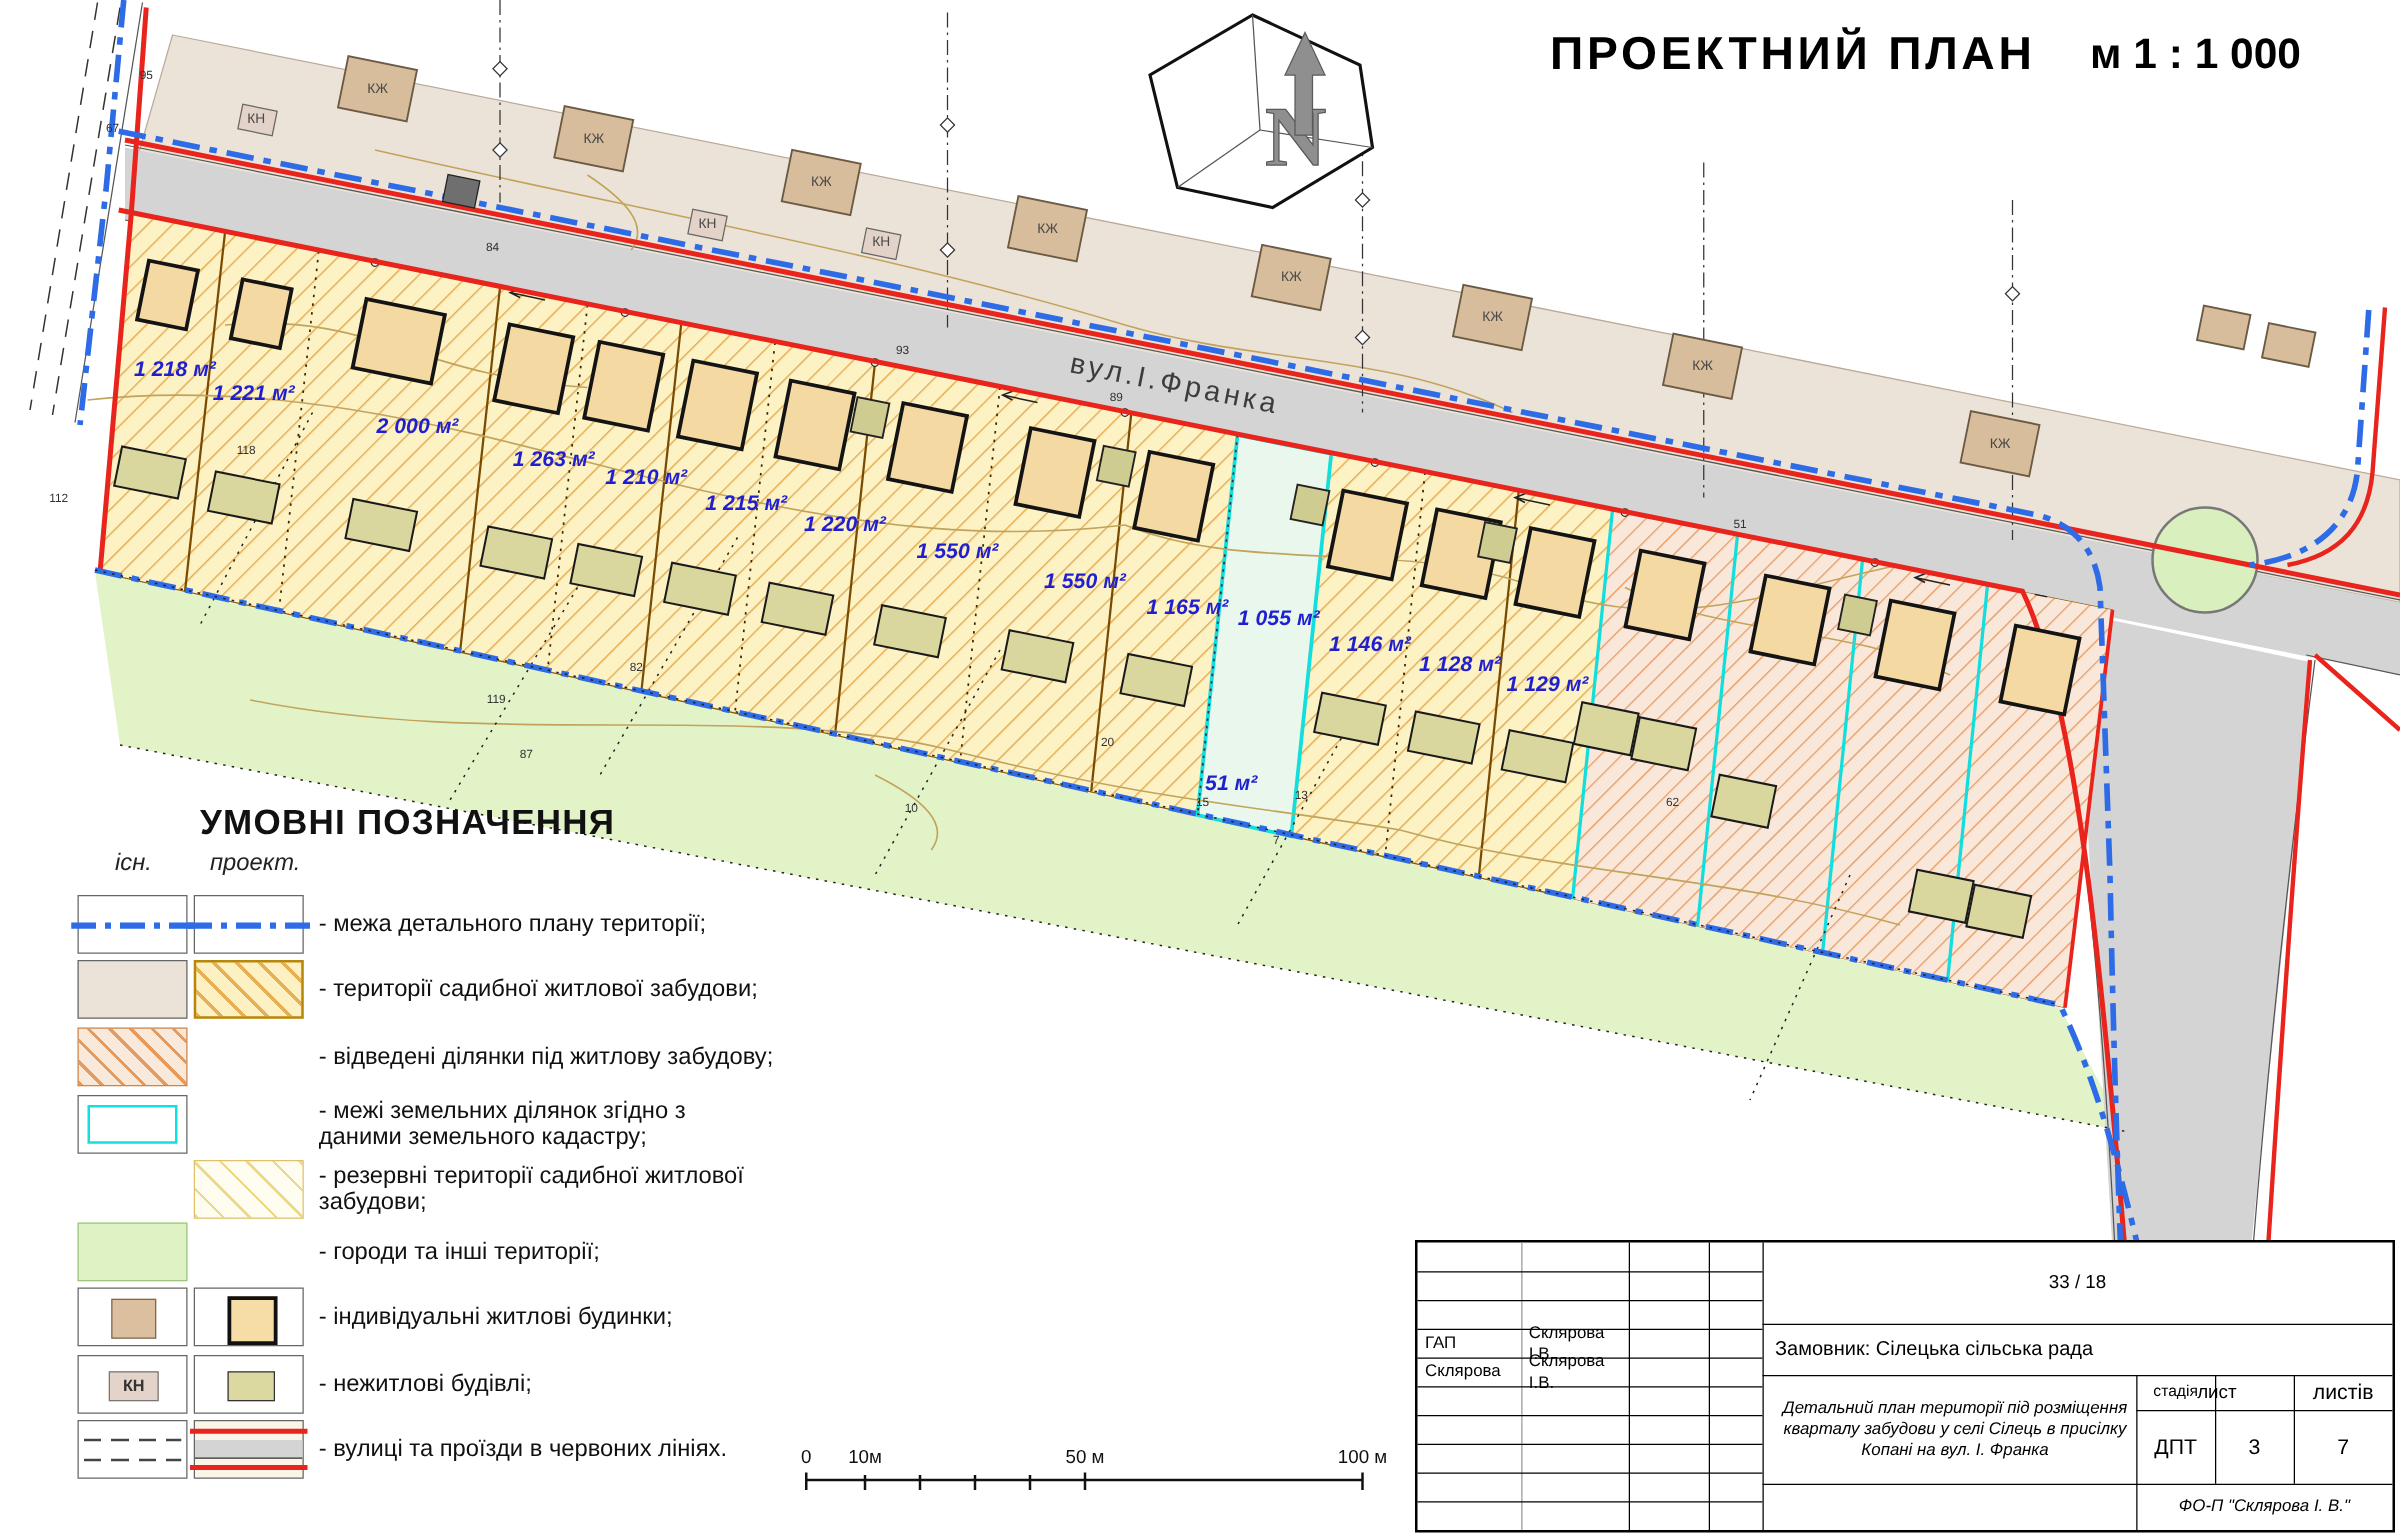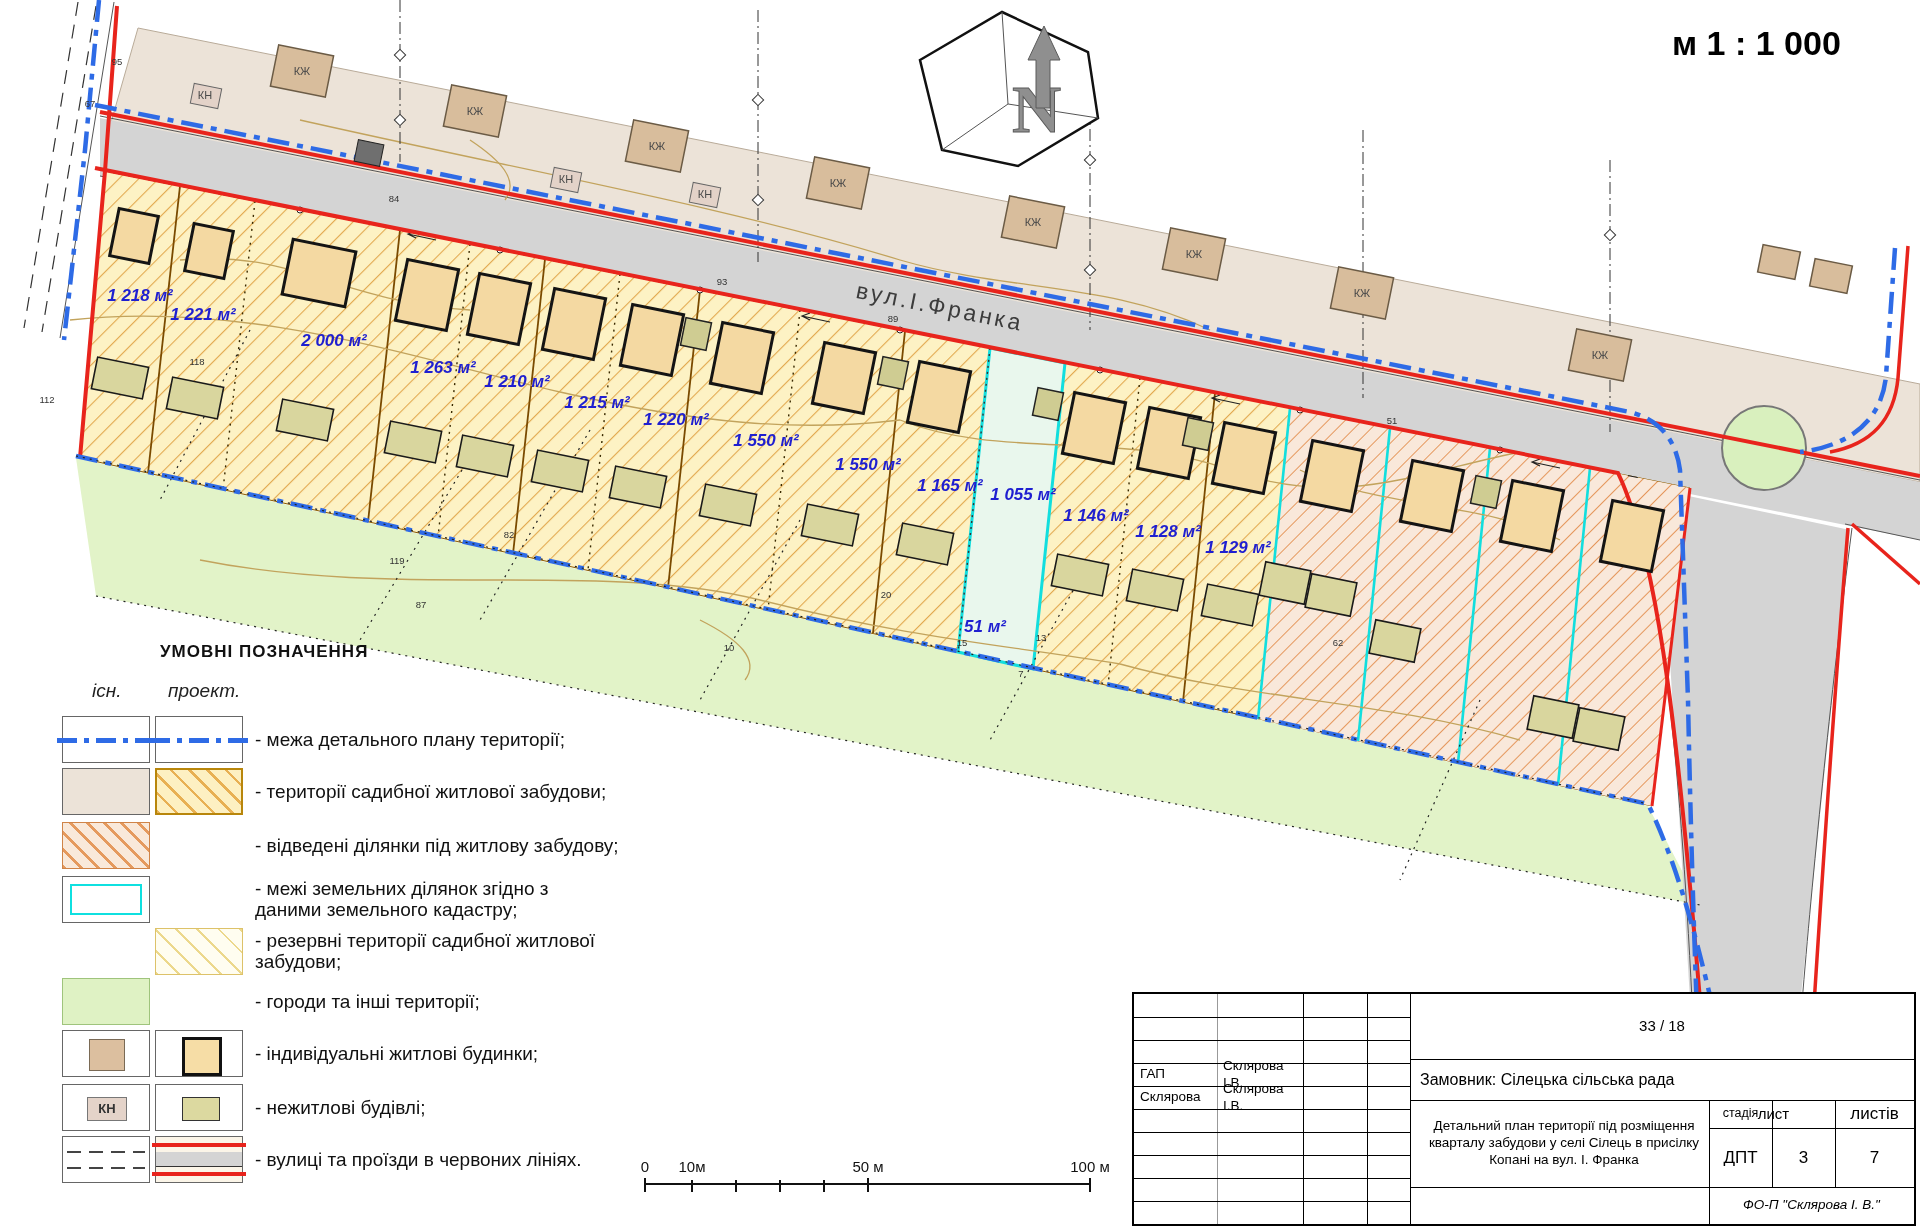--- a/index.html
+++ b/index.html
@@ -12,21 +12,21 @@
   .point-num{color:#333;font-size:9.5px;}
   .bldg-label{color:#4a4a4a;font-size:11px;}
   .scale-label{color:#111;font-size:15px;}
   .street-label{position:absolute;left:940px;top:307px;color:#3c3c3c;font-size:23px;letter-spacing:3px;
     transform:translate(-50%,-50%) rotate(11.3deg);white-space:nowrap;}
   .main-title{position:absolute;left:1240px;top:22px;font-size:37px;font-weight:bold;letter-spacing:3px;color:#000;}
   .main-scale{position:absolute;left:1672px;top:24px;font-size:34px;font-weight:bold;color:#000;}
 
   
   #legend{position:absolute;left:40px;top:638px;width:600px;}
-  .legend-title{position:absolute;left:120px;top:4px;font-size:17px;font-weight:bold;letter-spacing:1px;color:#111;}
+  .legend-title{position:absolute;left:120px;top:4px;font-size:28px;font-weight:bold;letter-spacing:1px;color:#111;}
   .leg-col{position:absolute;top:42px;font-size:19px;font-style:italic;color:#222;}
   .leg-row{position:absolute;left:0;width:600px;}
   .box{position:absolute;width:88px;height:47px;border:1px solid #666;background:#fff;box-sizing:border-box;}
   .box.ex{left:22px;} .box.pr{left:115px;}
   .leg-label{position:absolute;left:215px;top:50%;transform:translateY(-50%);font-size:19px;color:#111;width:370px;line-height:1.15;}
   .sw-line{position:absolute;left:-6px;right:-6px;top:50%;height:5px;margin-top:-2px;
     background:repeating-linear-gradient(90deg,#2e6be6 0 20px,transparent 20px 27px,#2e6be6 27px 32px,transparent 32px 39px);}
   .f-beige{background:#ece3d8;}
   .f-yellowhatch{background:repeating-linear-gradient(45deg,#e8b053 0 2.5px,transparent 2.5px 13px),#fdf0c2;border:2px solid #b8860b !important;}
   .f-orangehatch{background:repeating-linear-gradient(45deg,#e59a5e 0 2.5px,transparent 2.5px 12px),#f9e9da;border:1px solid #cf8448 !important;}
@@ -349,20 +349,21 @@
       <span class="bldg-label" style="left: 205px; top: 95px;">КН</span>
       <span class="bldg-label" style="left: 566px; top: 179px;">КН</span>
       <span class="bldg-label" style="left: 705px; top: 194px;">КН</span>
       <span class="scale-label" style="left: 645px; top: 1166px;">0</span>
       <span class="scale-label" style="left: 692px; top: 1166px;">10м</span>
       <span class="scale-label" style="left: 868px; top: 1166px;">50 м</span>
       <span class="scale-label" style="left: 1090px; top: 1166px;">100 м</span>
     </div>
 <span class="street-label">вул.І.Франка</span>
 
+<div class="main-title">ПРОЕКТНИЙ ПЛАН</div>
 <div class="main-scale">м 1 : 1 000</div>
 
 <div id="legend">
   <div class="legend-title">УМОВНІ ПОЗНАЧЕННЯ</div>
   <div class="leg-col" style="left:52px;">існ.</div>
   <div class="leg-col" style="left:128px;">проект.</div>
 
   <div class="leg-row" style="top:78px;height:47px;">
     <div class="box ex">
           <div class="sw-line"></div>
@@ -457,21 +458,21 @@
   <div class="tb-v" style="left:701px;top:106px;height:87px;"></div>
   <div class="tb-h" style="left:575px;width:205px;top:134px;"></div>
 
   <div class="tb-cell tb-left" style="left:0;top:69px;width:83px;height:23px;">ГАП</div>
   <div class="tb-cell tb-left" style="left:83px;top:69px;width:86px;height:23px;">Склярова І.В.</div>
   <div class="tb-cell tb-left" style="left:0;top:92px;width:83px;height:23px;">Склярова</div>
   <div class="tb-cell tb-left" style="left:83px;top:92px;width:86px;height:23px;">Склярова І.В.</div>
 
   <div class="tb-cell" style="left:276px;top:0;width:504px;height:65px;font-size:15px;">33 / 18</div>
   <div class="tb-cell tb-left" style="left:276px;top:65px;width:504px;height:41px;font-size:16px;padding-left:10px;">Замовник: Сілецька сільська рада</div>
-  <div class="tb-cell" style="left:280px;top:106px;width:292px;height:87px;font-size:13.5px;padding:0 4px;">Детальний план території під розміщення кварталу забудови у селі Сілець в присілку Копані на вул. І. Франка</div>
+  <div class="tb-cell" style="left:280px;top:106px;width:292px;height:87px;font-size:13.5px;padding:0 4px;font-style:italic;">Детальний план території під розміщення кварталу забудови у селі Сілець в присілку Копані на вул. І. Франка</div>
 
   <div class="tb-cell" style="left:575px;top:106px;width:63px;height:28px;font-size:12.5px;">стадія</div>
   <div class="tb-cell" style="left:608px;top:106px;width:63px;height:28px;font-size:15px;">лист</div>
   <div class="tb-cell" style="left:701px;top:106px;width:79px;height:28px;font-size:17px;">листів</div>
   <div class="tb-cell" style="left:575px;top:134px;width:63px;height:59px;font-size:17px;">ДПТ</div>
   <div class="tb-cell" style="left:638px;top:134px;width:63px;height:59px;font-size:17px;">3</div>
   <div class="tb-cell" style="left:701px;top:134px;width:79px;height:59px;font-size:17px;">7</div>
 
   <div class="tb-cell tb-it" style="left:575px;top:193px;width:205px;height:37px;font-size:13.5px;">ФО-П "Склярова І. В."</div>
 </div>

